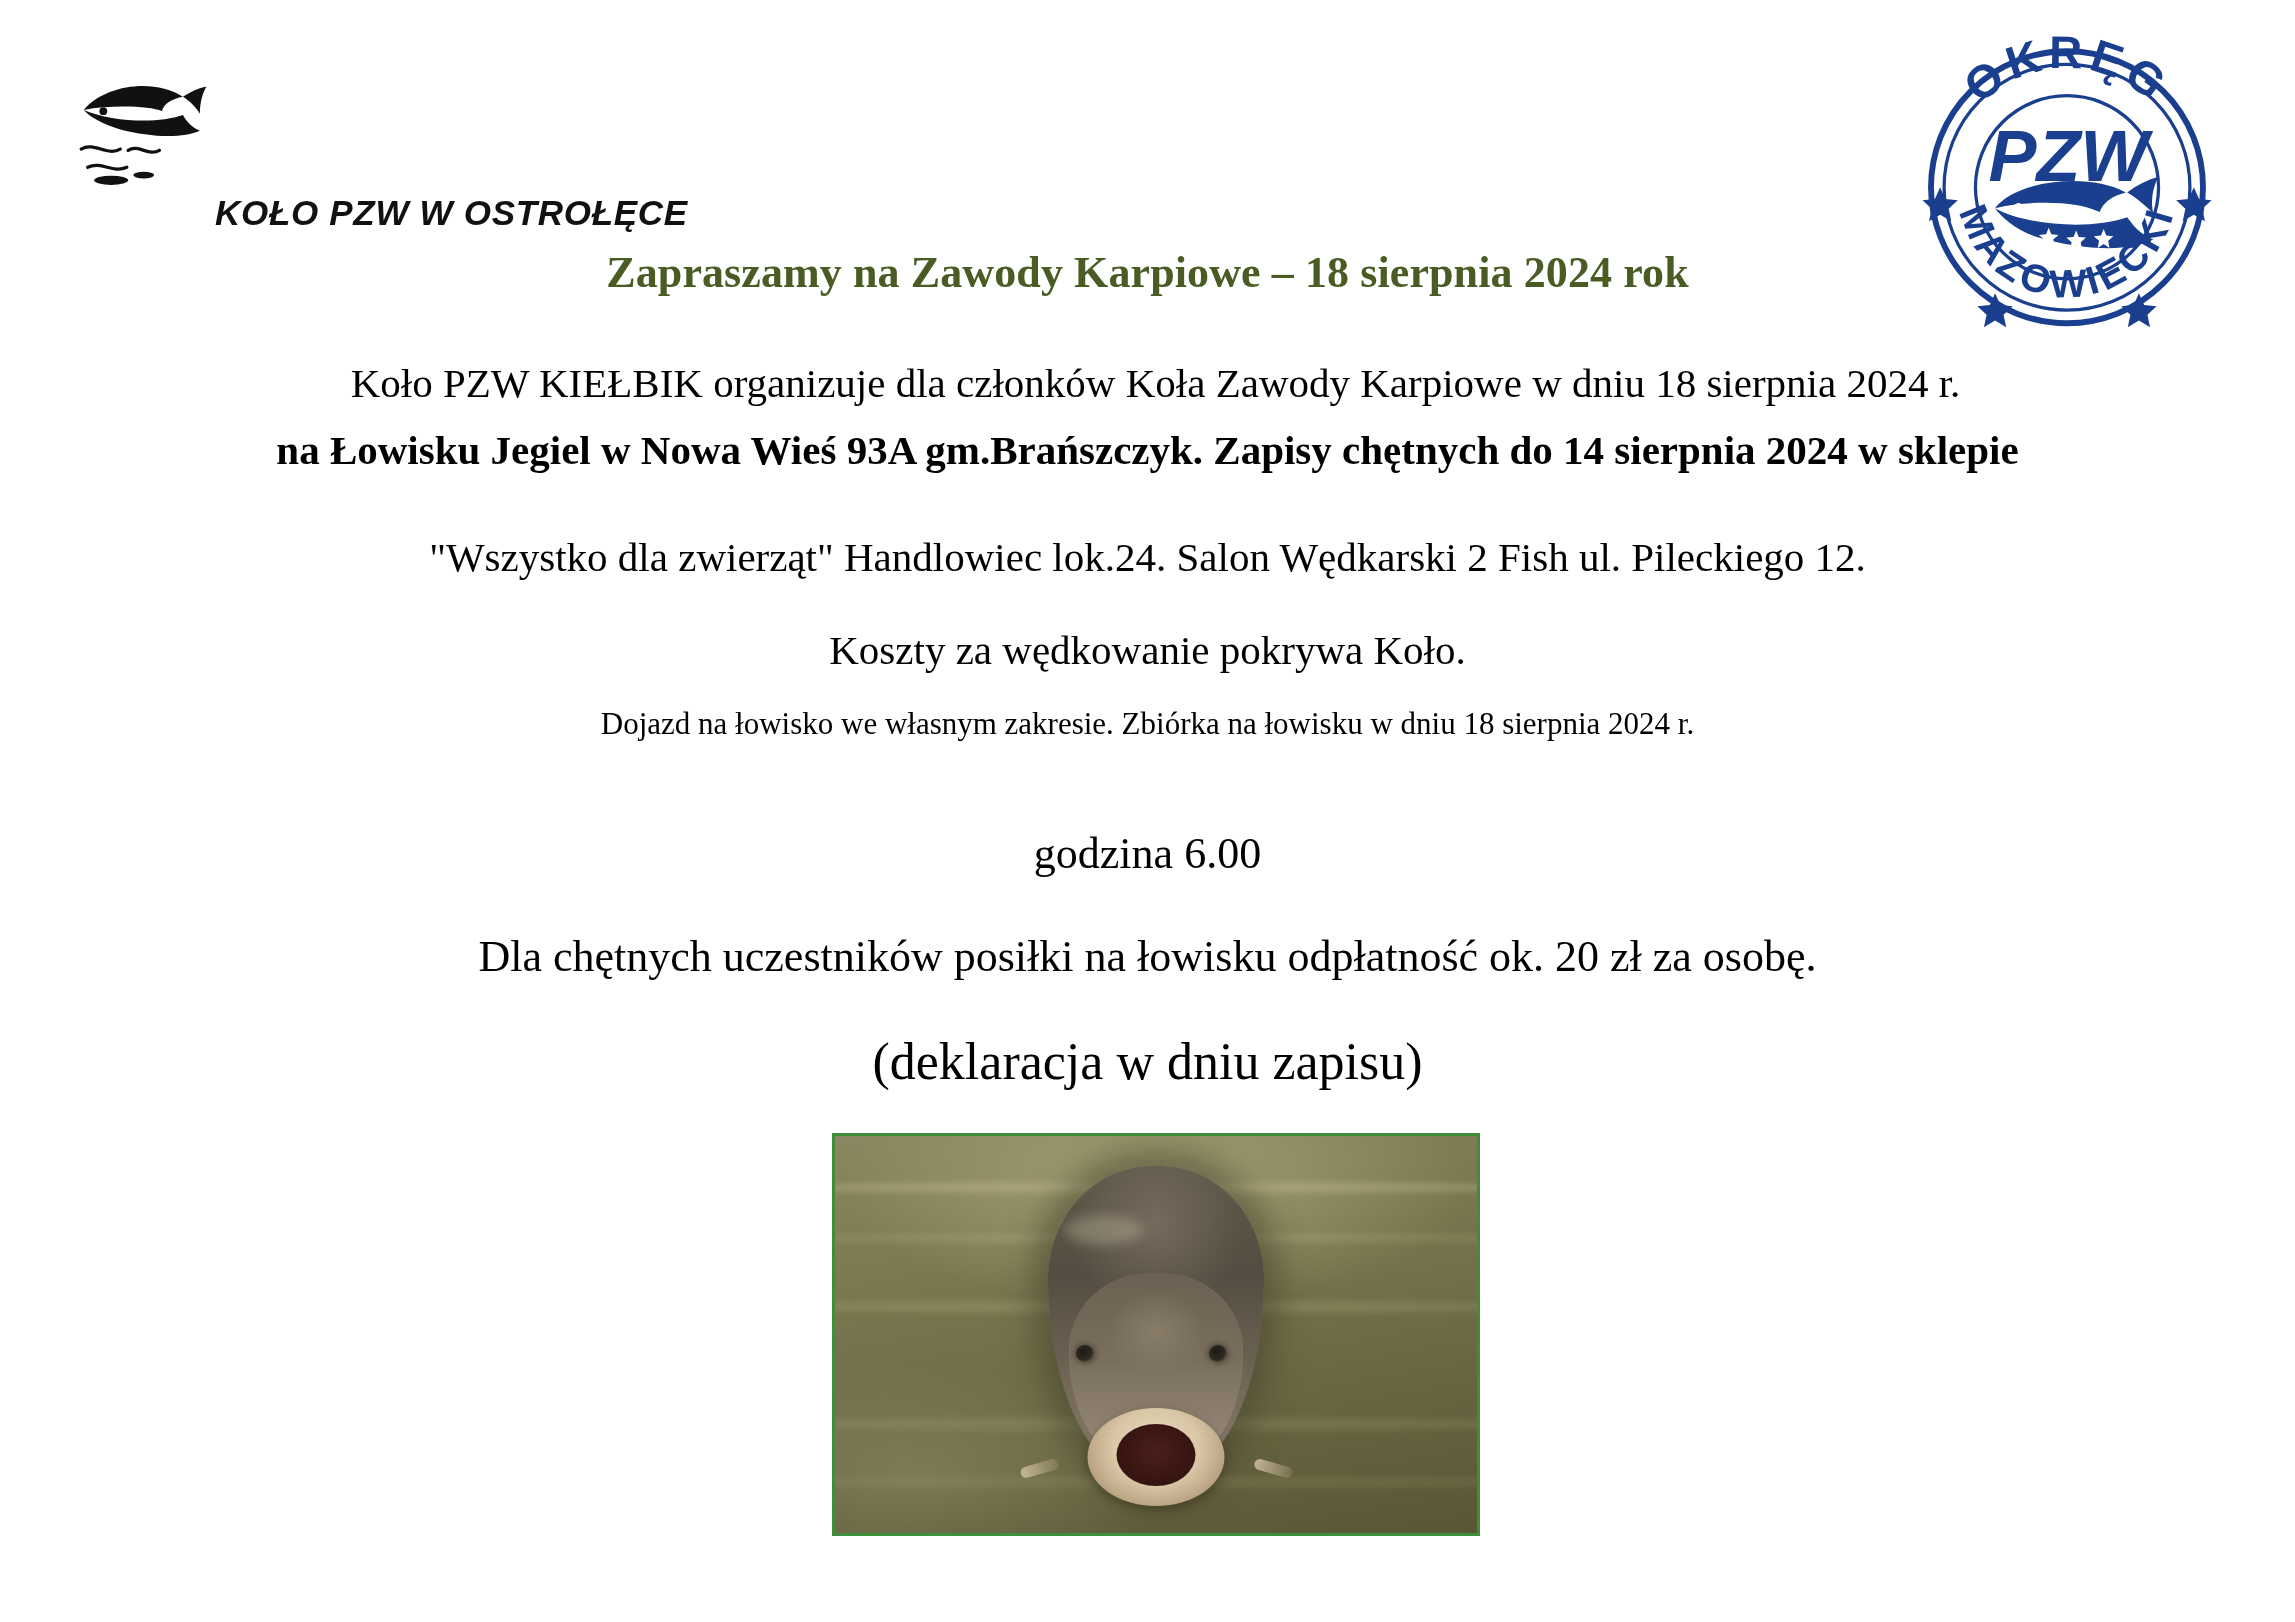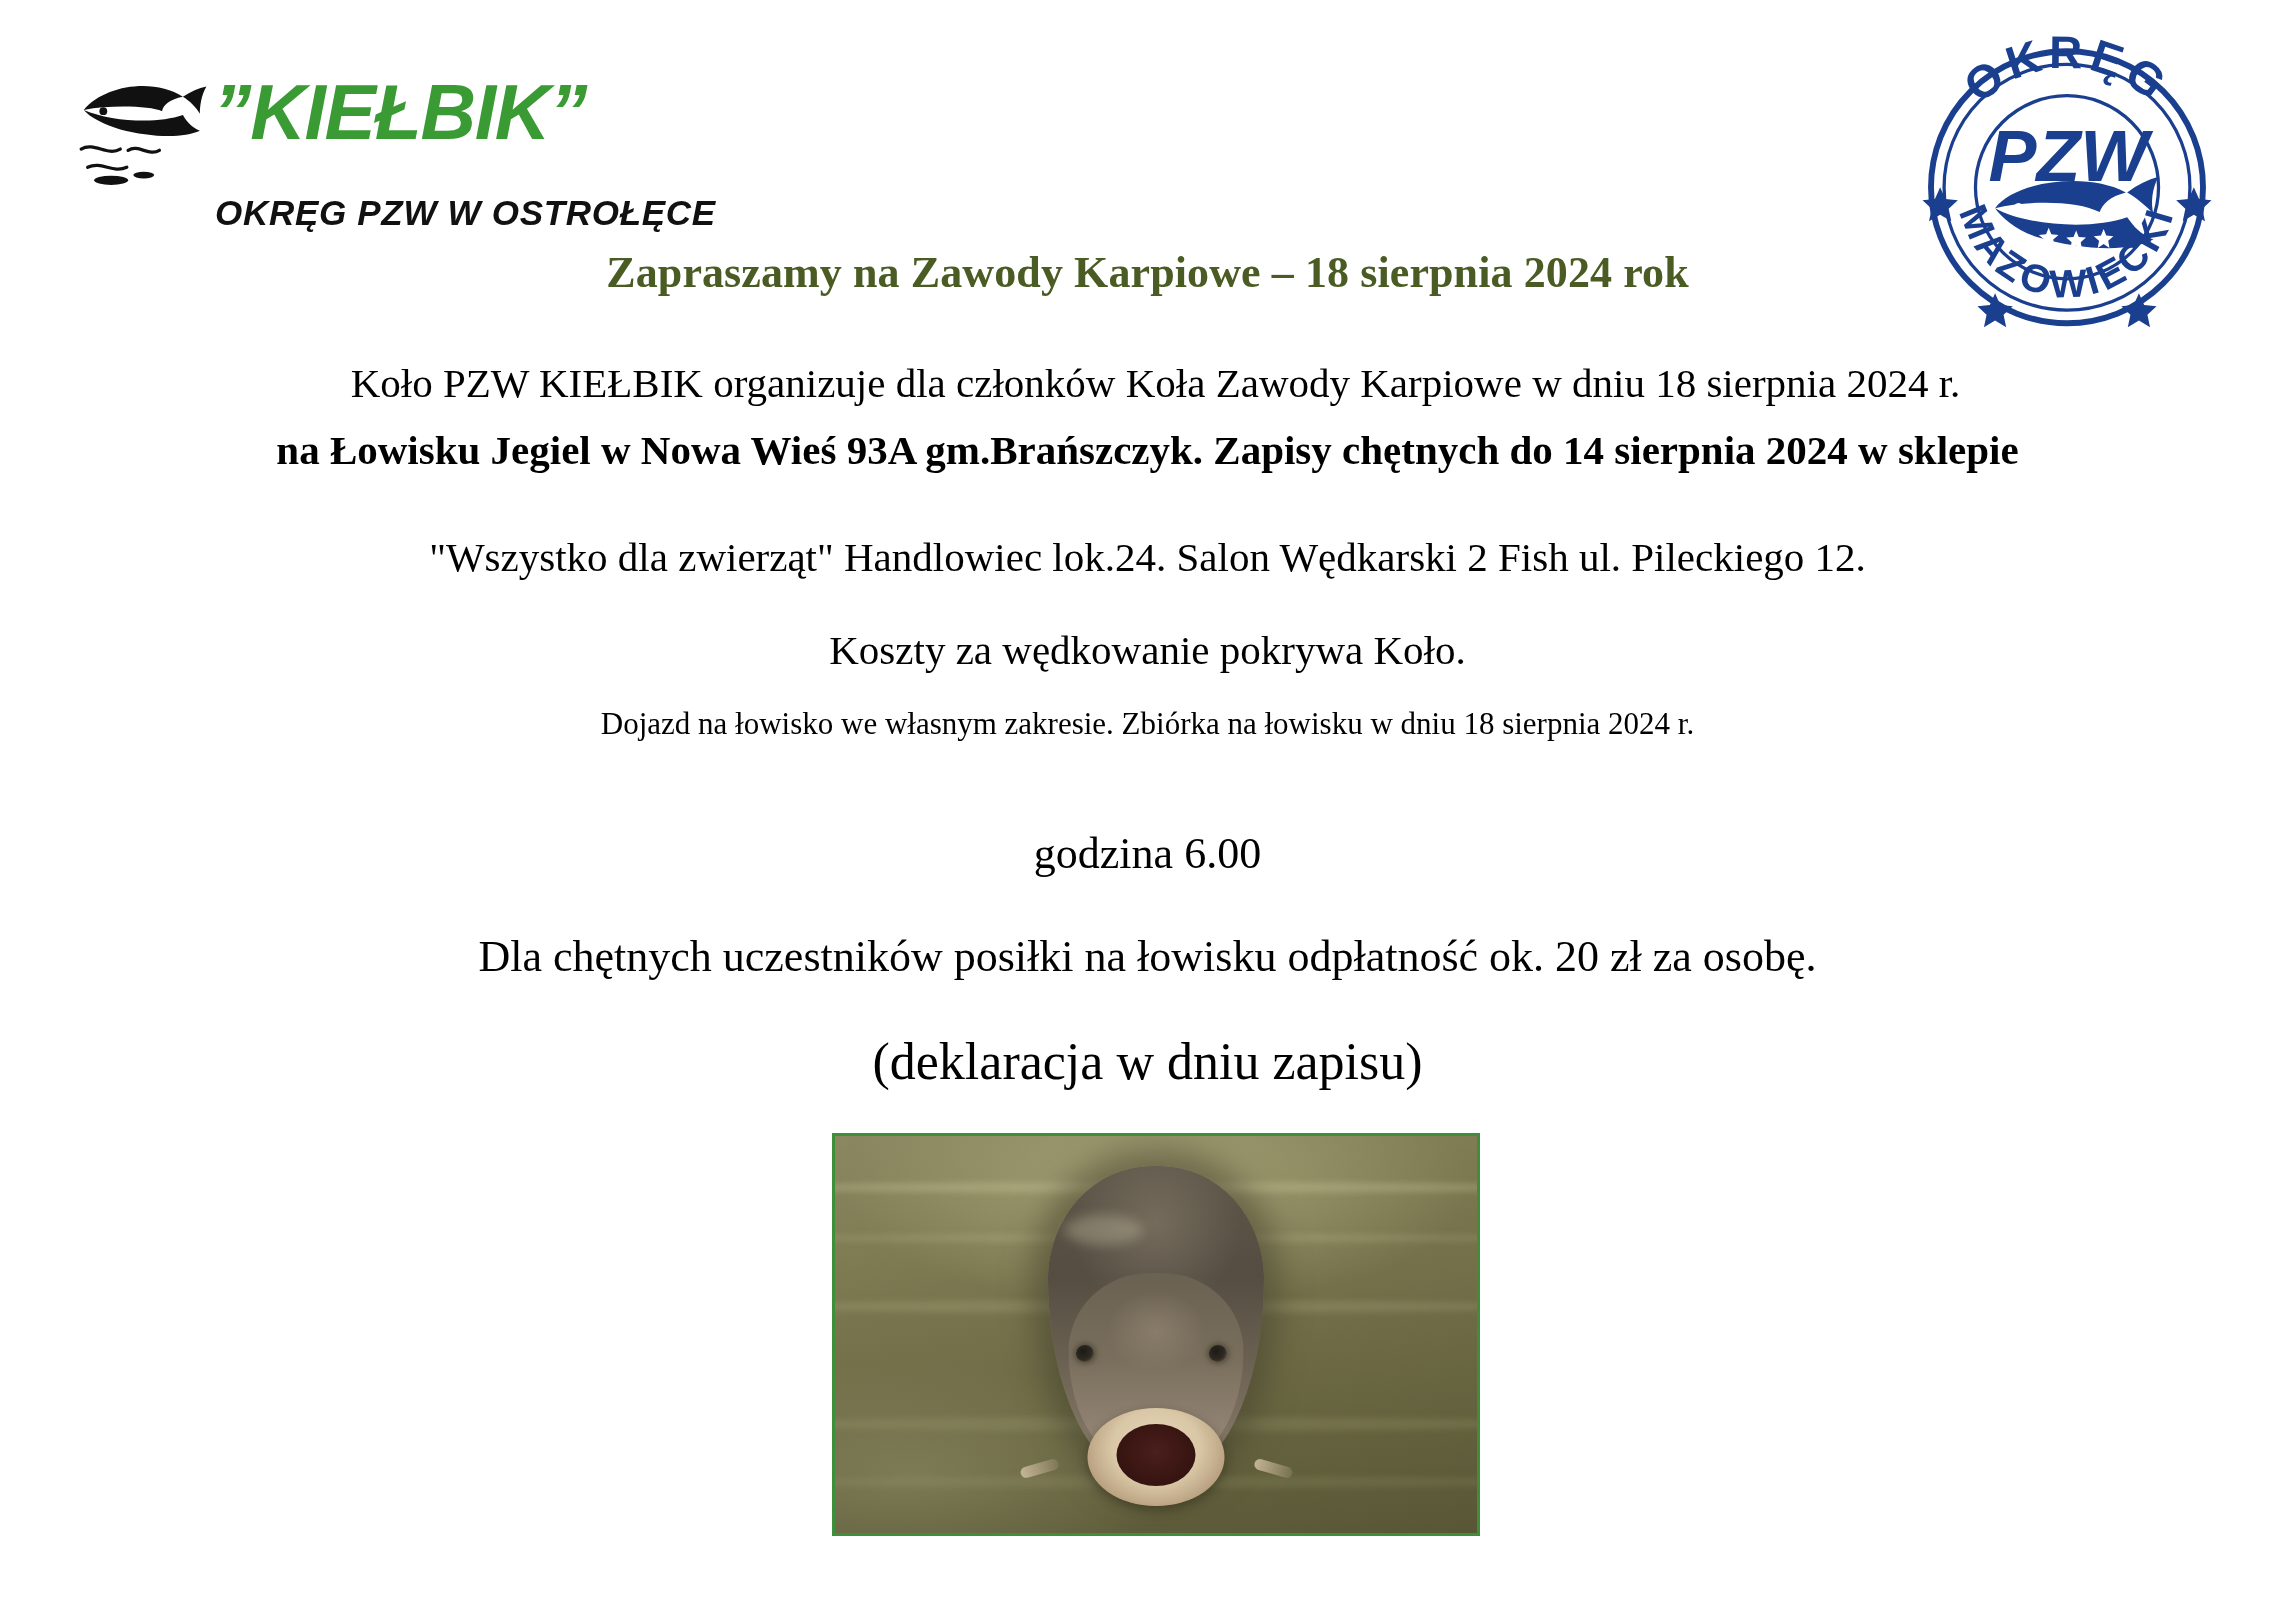--- a/index.html
+++ b/index.html
@@ -234,22 +234,21 @@
         <path d="M14 138 C34 126, 54 150, 74 138"></path>
         <path d="M86 140 C102 130, 118 150, 134 140"></path>
         <path d="M24 166 C46 156, 62 176, 84 166"></path>
       </g>
       <g fill="#111111">
         <ellipse cx="60" cy="186" rx="26" ry="7"></ellipse>
         <ellipse cx="110" cy="178" rx="16" ry="5"></ellipse>
       </g>
     </svg>
   </div>
-  <div class="kielbik-text">”KIEŁBIK”</div>
-  <div class="kolo-text">OKRĘG PZW W OSTROŁĘCE</div>
+  <div class="kolo-text">KOŁO PZW W OSTROŁĘCE</div>
 </div>
 
 <div class="logo-right">
   <svg viewBox="0 0 520 520" width="340" height="340" aria-hidden="true">
     <defs>
       <path id="arcTop" d="M 78 268 A 182 182 0 0 1 442 268"></path>
       <path id="arcBot" d="M 92 268 A 168 168 0 0 0 428 268"></path>
     </defs>
     <circle cx="260" cy="268" r="208" fill="none" stroke="#1a3f8f" stroke-width="9"></circle>
     <circle cx="260" cy="268" r="188" fill="none" stroke="#1a3f8f" stroke-width="5"></circle>

